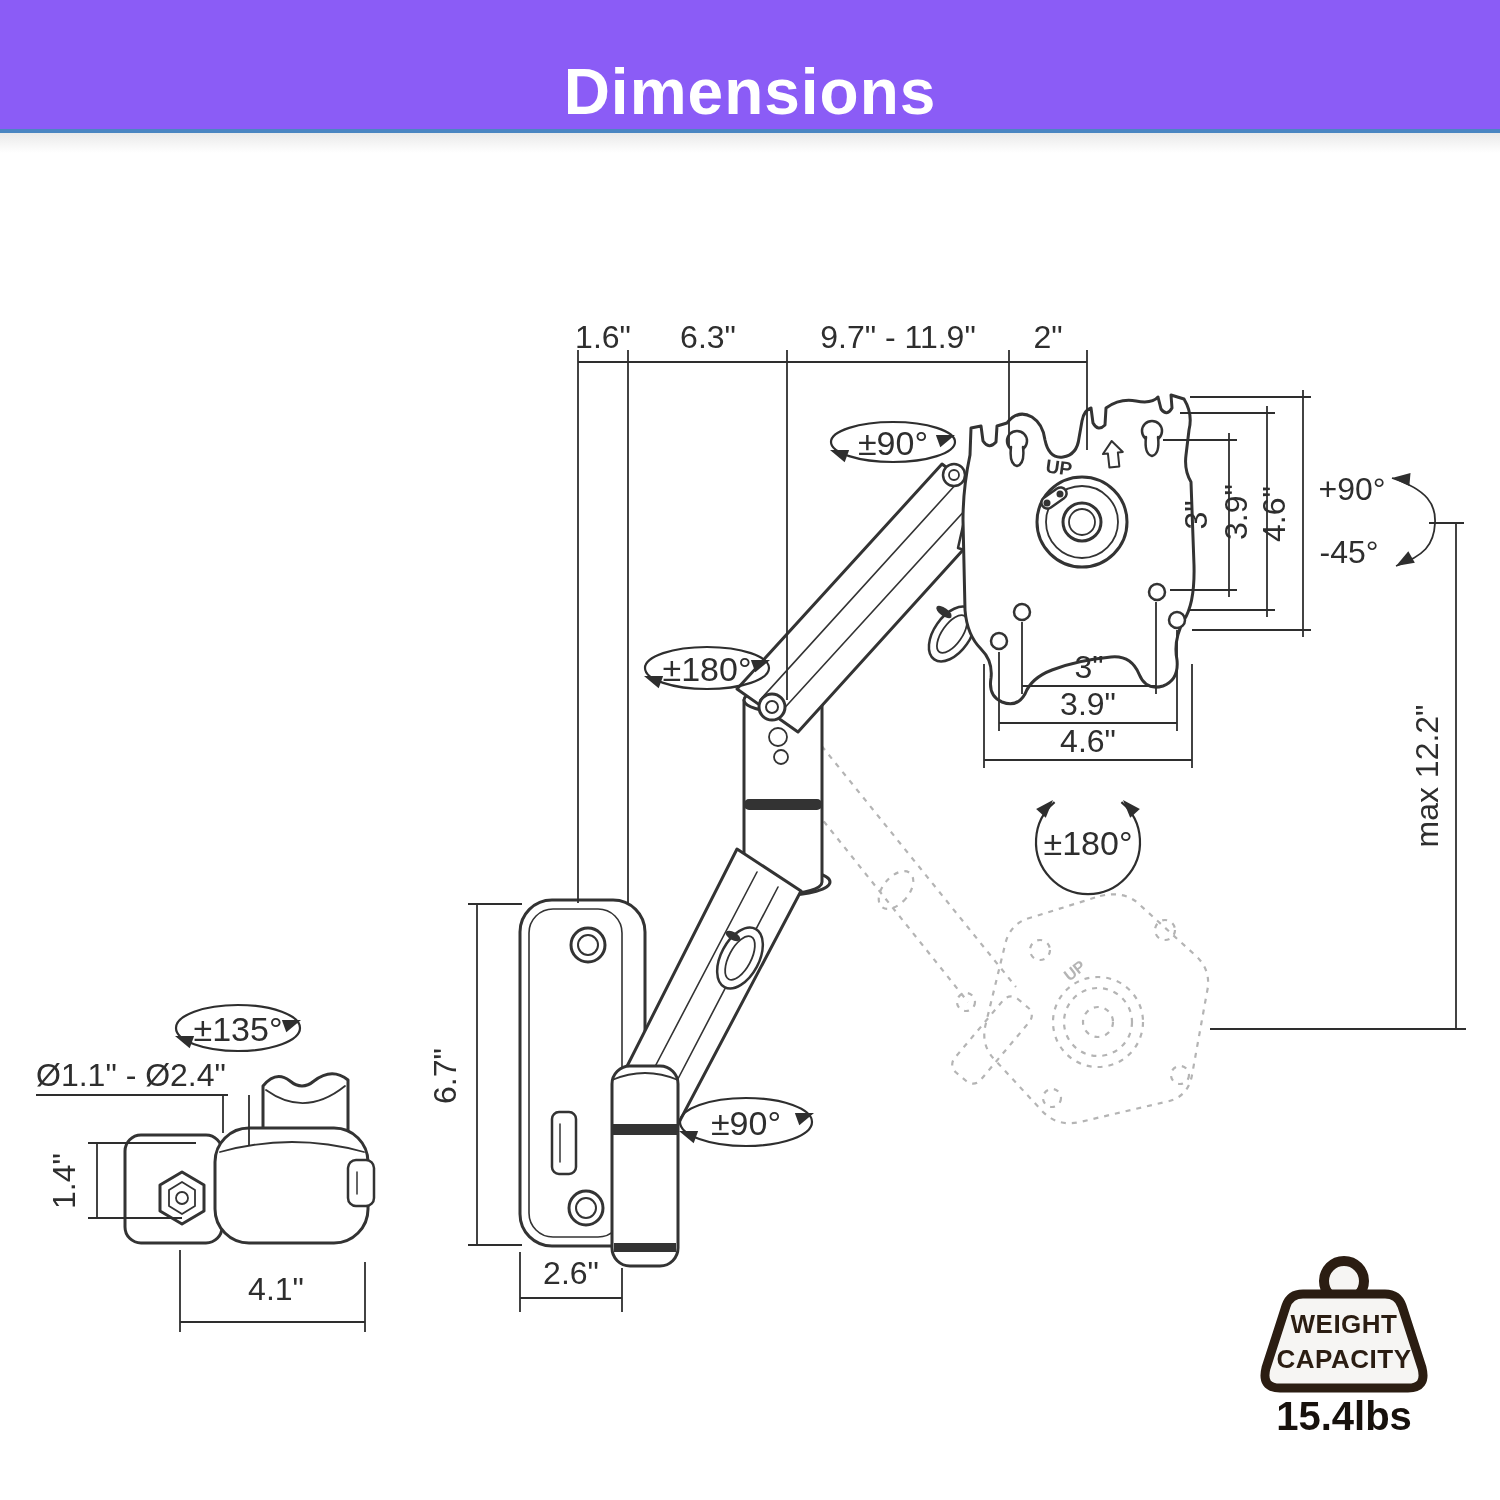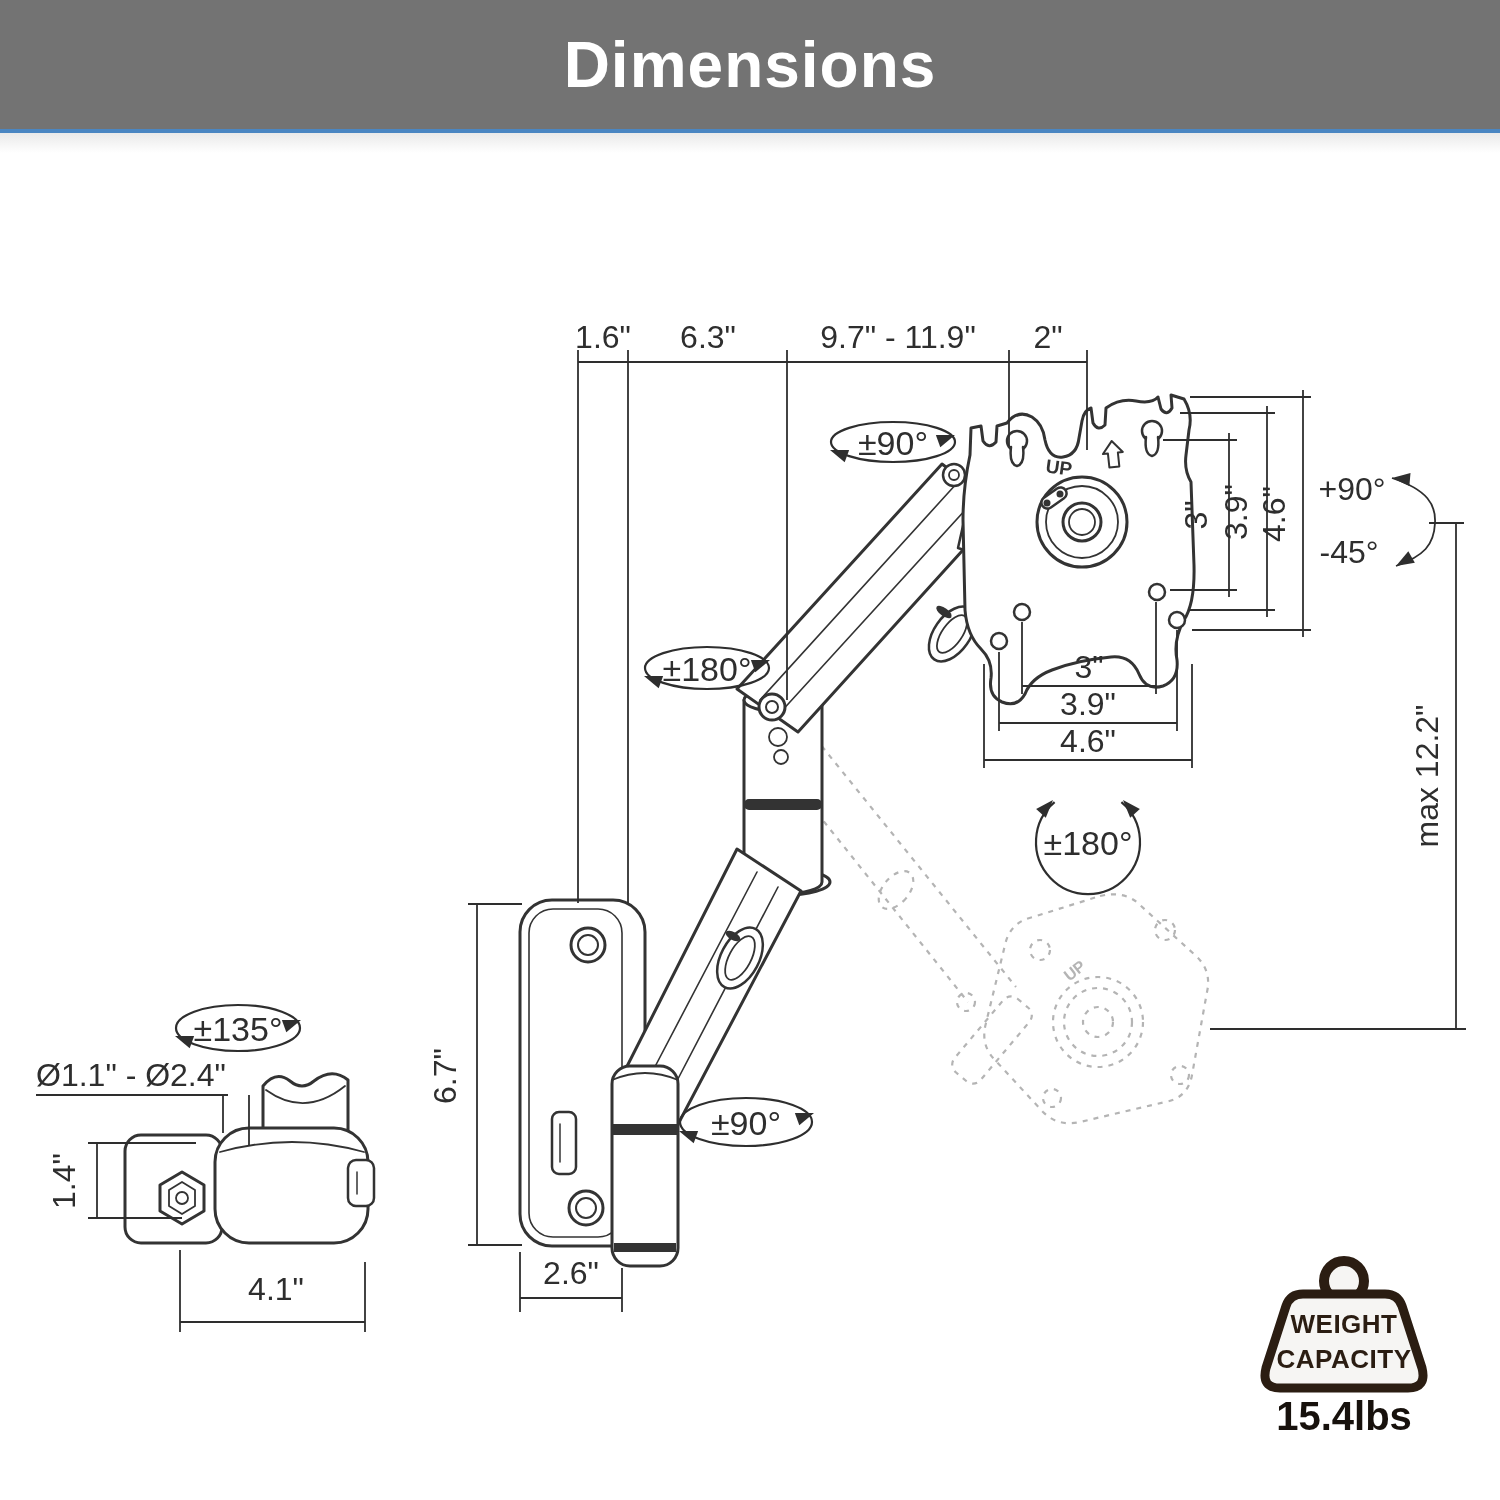--- a/index.html
+++ b/index.html
@@ -1,19 +1,19 @@
 <!DOCTYPE html>
 <html><head>
 <meta charset="utf-8">
 <style>
   html,body{margin:0;padding:0;background:#ffffff;}
   .page{position:relative;width:1500px;height:1500px;background:#fff;overflow:hidden;
         font-family:"Liberation Sans",sans-serif;}
-  .banner{position:absolute;top:0;left:0;width:100%;height:129px;background:#737373;
-          border-bottom:4px solid #4a86c2;display:flex;align-items:center;justify-content:center;}
+  .banner{position:absolute;top:0;left:0;width:100%;height:129px;background:#8b5cf6;
+          border-bottom:4px solid #4a86c2;display:flex;align-items:flex-end;justify-content:center;}
   .banner h1{margin:0;color:#ffffff;font-size:64px;font-weight:bold;letter-spacing:1px;
              font-family:"Liberation Sans",sans-serif;}
   .banner-shadow{position:absolute;top:133px;left:0;width:100%;height:20px;
                  background:linear-gradient(#d4d4d4,rgba(255,255,255,0));opacity:.5;}
   svg{position:absolute;top:0;left:0;}
   text{fill:#2e2e2e;font-size:32px;font-family:"Liberation Sans",sans-serif;}
   .rot{font-size:34px;}
   .up-t{font-size:19px;font-weight:bold;fill:#333;}
   .ghost-t{font-size:16px;font-weight:bold;fill:#b4b4b4;}
   .badge-t{font-size:26px;font-weight:bold;fill:#2b1d12;letter-spacing:.5px;}

